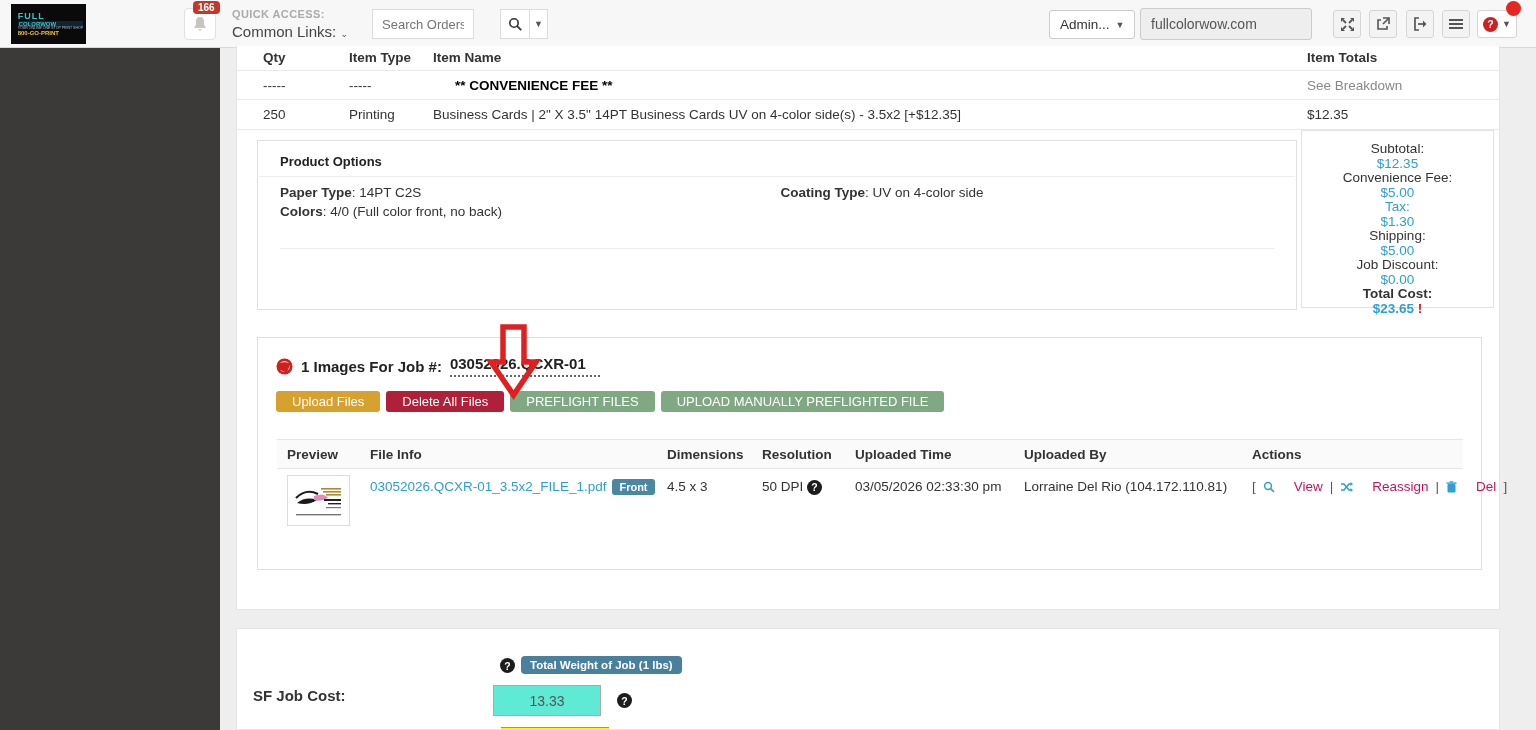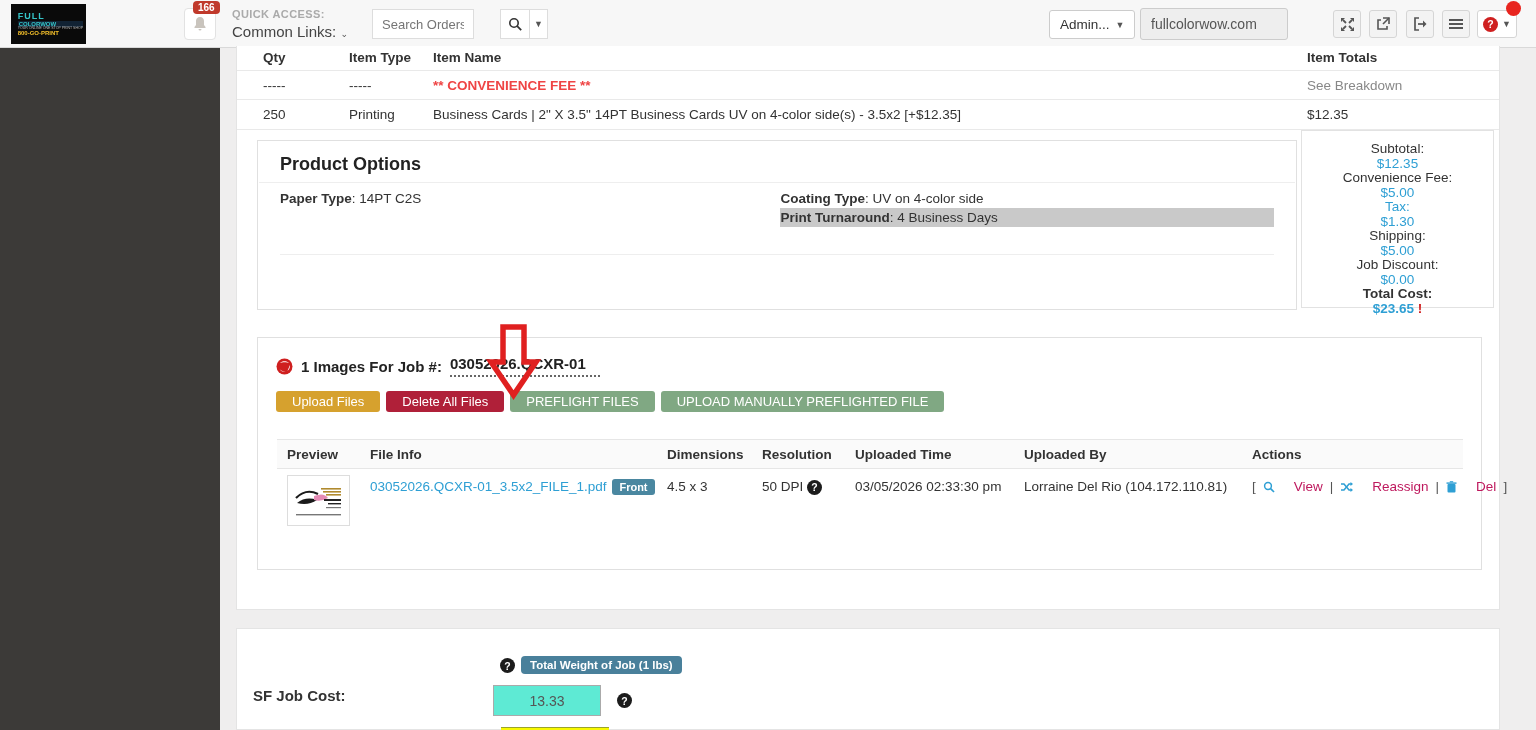--- a/index.html
+++ b/index.html
@@ -28,21 +28,21 @@
     border:1px solid #ddd; background:#fff; font-size:13px; color:#999; padding:0 9px;
     font-family:"Liberation Sans", sans-serif; }
   .search-grp { position:absolute; left:500px; top:9px; height:30px; display:flex; }
   .search-btn { width:30px; height:30px; background:#fff; border:1px solid #ddd;
     display:flex; align-items:center; justify-content:center; }
   .search-caret { width:18px; height:30px; background:#fff; border:1px solid #ddd; border-left:none;
     display:flex; align-items:center; justify-content:center; font-size:9px; color:#555; }
   .admin-btn { position:absolute; left:1049px; top:10px; height:29px; background:#fff;
     border:1px solid #ccc; border-radius:3px; font-size:13.5px; color:#333;
     padding:0 10px; display:flex; align-items:center; gap:6px; }
-  .domain-box { position:absolute; left:1140px; top:8px; width:148px; height:32px;
+  .domain-box { position:absolute; left:1140px; top:8px; width:172px; height:32px;
     background:#eee; border:1px solid #ccc; border-radius:3px; font-size:14px; color:#555;
     display:flex; align-items:center; padding:0 10px; }
   .hicon { position:absolute; top:10px; width:28px; height:28px; background:#f3f3f3;
     border:1px solid #d5d5d5; border-radius:3px; display:flex; align-items:center;
     justify-content:center; color:#555; }
   .help-btn { position:absolute; left:1477px; top:10px; width:40px; height:28px;
     background:#fff; border:1px solid #d5d5d5; border-radius:3px;
     display:flex; align-items:center; justify-content:center; gap:4px; }
   .red-dot { position:absolute; left:1506px; top:1px; width:15px; height:15px;
     background:#e8251f; border-radius:50%; z-index:5; }
@@ -60,27 +60,27 @@
   .panel2 { left:236px; top:628px; width:1264px; height:102px; }
 
   
   .otr { position:relative; border-bottom:1px solid #e9e9e9; }
   .otr span { position:absolute; font-size:13.5px; }
   .ohdr { height:25px; }
   .ohdr span { font-weight:bold; top:4px; }
   .orow1 { height:29px; } .orow2 { height:30px; }
   .orow1 span, .orow2 span { top:7px; }
   .c-qty { left:26px; } .c-type { left:112px; } .c-name { left:196px; } .c-tot { left:1070px; }
-  .fee { color:#ef4444; font-weight:bold; }
+  .fee { color:#000000; font-weight:bold;margin-left:22px; }
   .breakdown { color:#888; }
 
   
   .popts { position:absolute; left:20px; top:94px; width:1040px; height:170px;
     border:1px solid #e0e0e0; }
-  .popts-title { font-size:18px; font-weight:bold; color:#222; padding:13px 22px 7px; }
+  .popts-title { font-size:13px; font-weight:bold; color:#222; padding:13px 22px 7px; }
   .popts-hr { border-bottom:1px solid #eee; margin:0 1px; }
   .popts-cols { display:flex; padding:6px 22px 0; font-size:13.5px; line-height:19px; }
   .pcol-l { width:500px; }
   .pcol-r { width:496px; margin-left:3px; }
   .hl { background:#c9c9c9; }
   .popts-div { border-bottom:1px solid #eee; margin:27px 22px 0; }
   .show-default { color:#2e9fd4; font-size:13.5px; padding:14px 22px; display:inline-block; }
 
   
   .totals { position:absolute; left:1064px; top:84px; width:193px; height:178px;
@@ -262,24 +262,24 @@
     <span class="c-name">Business Cards | 2" X 3.5" 14PT Business Cards UV on 4-color side(s) - 3.5x2 [+$12.35]</span>
     <span class="c-tot">$12.35</span>
   </div>
 
   <div class="popts">
     <div class="popts-title">Product Options</div>
     <div class="popts-hr"></div>
     <div class="popts-cols">
       <div class="pcol-l">
         <div><b>Paper Type</b><span>: 14PT C2S</span></div>
+        <div><b>Colors</b><span>: 4/0 (Full color front, no back)</span></div>
       </div>
       <div class="pcol-r">
         <div><b>Coating Type</b><span>: UV on 4-color side</span></div>
-        <div class="hl"><b>Print Turnaround</b><span>: 4 Business Days</span></div>
       </div>
     </div>
     <div class="popts-div"></div>
   </div>
 
   <div class="totals">
     <div class="trow">
       <span>Subtotal:</span>
       <span class="tval">$12.35</span>
     </div>

